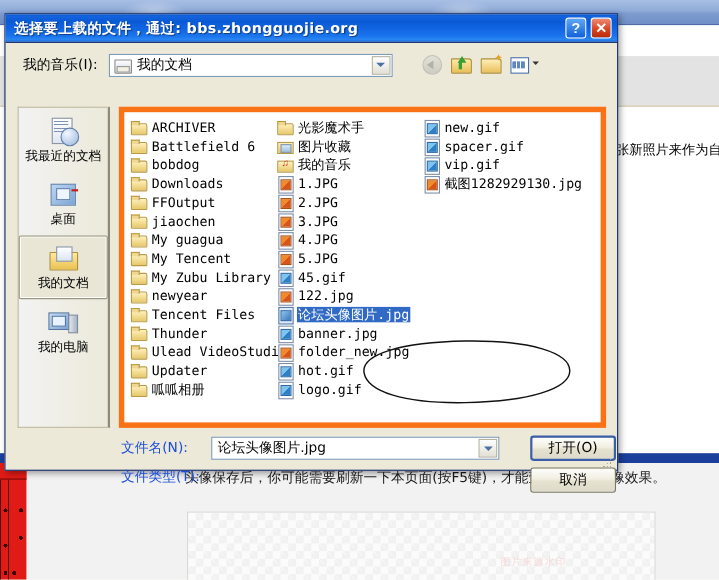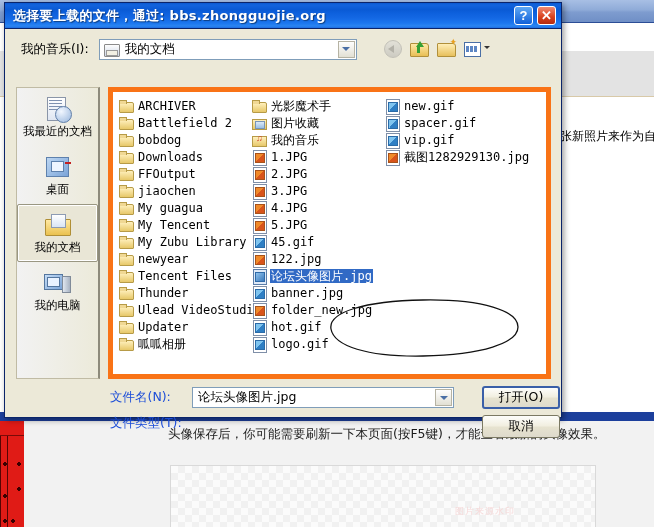--- a/index.html
+++ b/index.html
@@ -79,21 +79,21 @@
     background-size: 14px 14px;
     background-position: 0 0, 7px 7px;
   }
   #bg-watermark {
     position: absolute; left: 455px; top: 505px;
     font-size: 9px; color: #f6d9d9; letter-spacing: 1px; white-space: nowrap;
   }
 
   
   #dialog {
-    position: absolute; left: 4px; top: 2px;
+    position: absolute; left: 4px; top: 12px;
     width: 558px; height: 416px;
     background: #ece9d8;
     border: 1px solid #0a246a;
     box-shadow: 2px 2px 6px rgba(0,0,0,.4);
     box-sizing: border-box;
   }
   #titlebar {
     height: 25px;
     background: linear-gradient(to bottom,
       #0a58d0 0%, #1263dd 8%, #0a5ad4 26%, #0d60dd 40%,
@@ -527,21 +527,21 @@
 
     <div id="filelist">
       <div id="filelist-cols">
           <div class="fl-col">
             <div class="fl-item">
               <span class="fi fi-folder"></span>
               <span class="fl-name">ARCHIVER</span>
             </div>
             <div class="fl-item">
               <span class="fi fi-folder"></span>
-              <span class="fl-name">Battlefield 2</span>
+              <span class="fl-name">Battlefield 6</span>
             </div>
             <div class="fl-item">
               <span class="fi fi-folder"></span>
               <span class="fl-name">bobdog</span>
             </div>
             <div class="fl-item">
               <span class="fi fi-folder"></span>
               <span class="fl-name">Downloads</span>
             </div>
             <div class="fl-item">

